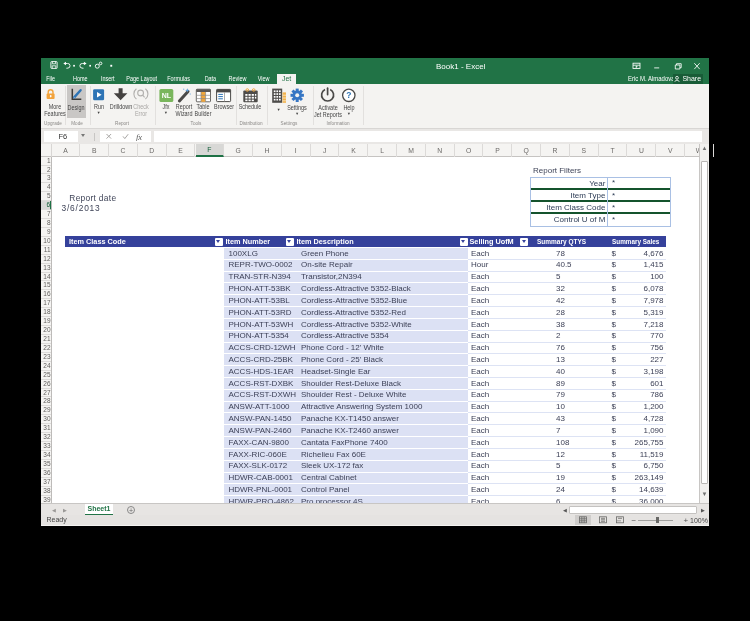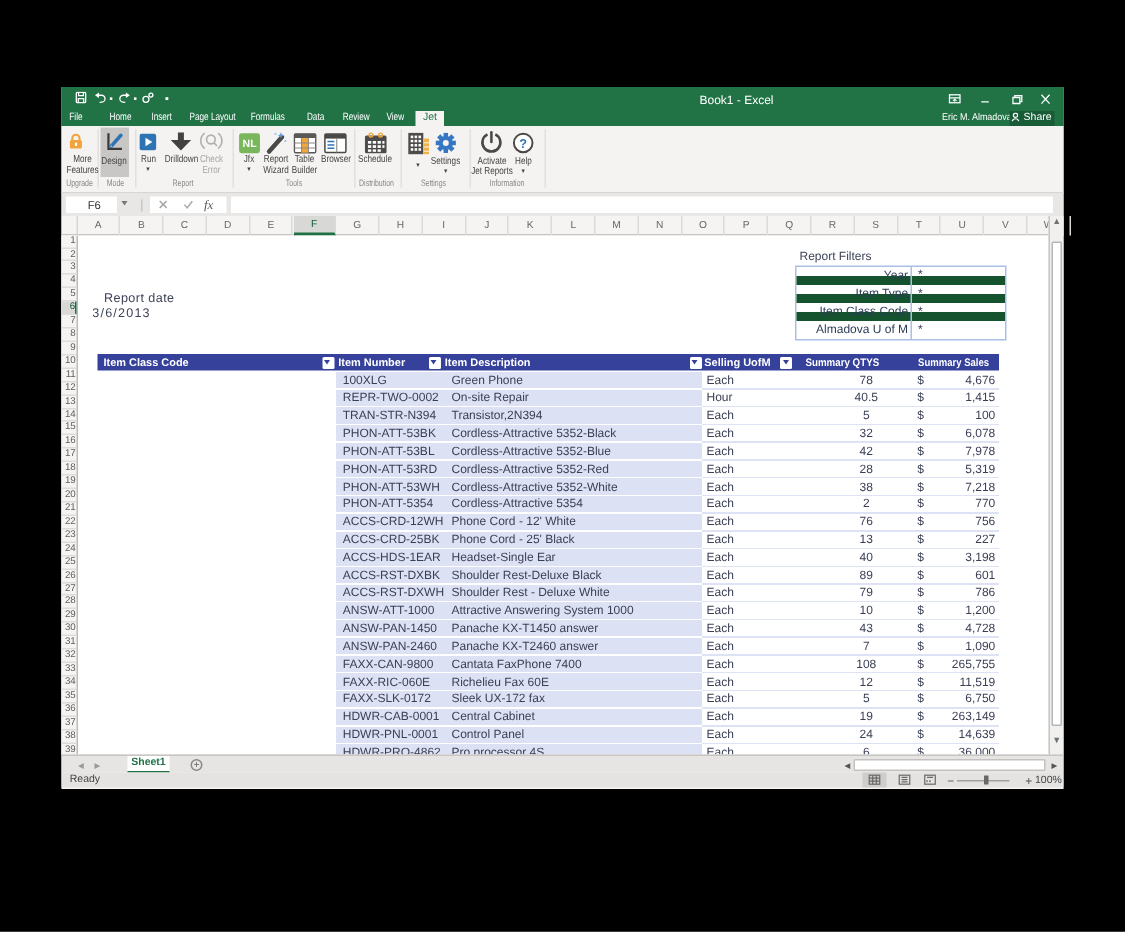--- a/index.html
+++ b/index.html
@@ -1,21 +1,21 @@
 <!DOCTYPE html>
 <html><head><meta charset="utf-8"><title>Book1 - Excel</title>
 <style>
 *{margin:0;padding:0;box-sizing:border-box}
 html,body{width:750px;height:621px;background:#000;overflow:hidden;
  font-family:"Liberation Sans",sans-serif}
 .win{position:absolute;left:41px;top:58px;width:668px;height:468px;background:#f4f3f1}
 .abs{position:absolute}
 
 .tbar{position:absolute;left:0;top:0;width:668px;height:25.5px;background:#217346}
-.ttl{position:absolute;top:3.5px;left:410px;width:80px;text-align:center;color:#fff;font-size:8px}
+.ttl{position:absolute;top:3.5px;left:395px;width:80px;text-align:left;color:#fff;font-size:8px}
 .tab{position:absolute;top:16px;height:9.5px;line-height:9.5px;color:#fff;font-size:7px;text-align:center;white-space:nowrap}
 .tab i{display:inline-block;transform:scaleX(0.78);transform-origin:center;font-style:normal}
 .tab.act{background:#f4f3f1;color:#217346}
 .eric{position:absolute;top:17px;left:587px;color:#fff;font-size:6.5px;transform:scaleX(0.92);transform-origin:left;white-space:nowrap}
 .share{position:absolute;top:16px;left:632px;width:29.5px;height:9.5px;background:#185c37;
  color:#fff;font-size:7px;line-height:10px;text-align:center}
 
 .ribbon{position:absolute;left:0;top:25.5px;width:668px;height:45px;background:#f4f3f1;
  border-bottom:1px solid #d8d6d4}
 .gsep{position:absolute;top:2px;width:1px;height:39px;background:#e2e0de}
@@ -42,40 +42,40 @@
  border-right:1px solid #bdbbb9;overflow:hidden}
 .rn{position:absolute;left:0;width:9.5px;height:8.92px;font-size:6.5px;color:#605e5c;
  text-align:right;line-height:8.9px;border-bottom:1px solid #dddbd9}
 .rn.sel{background:#d8d8d6;color:#0e5c35;border-right:2px solid #1e7145;width:11.2px}
 
 .grid{position:absolute;left:0;top:99px;width:657.5px;height:346px;background:#fff;overflow:hidden}
 .title{position:absolute;left:26px;top:5.4px;font-size:11px;font-weight:bold;color:#1f3864;
  text-decoration:underline}
 .txt{position:absolute;font-size:8px;color:#3f4458}
 .fbox{position:absolute;left:489px;top:19.9px;width:140.5px;height:49.8px;border:1px solid #a9c0e4;background:#fff}
-.fbrow{position:absolute;left:0;width:138.5px;height:12.2px;border-bottom:6px solid #14532d}
+.fbrow{position:absolute;left:0;width:138.5px;height:12.2px;border-bottom:2px solid #14532d}
 .fblab{position:absolute;left:0;top:0;width:77.4px;height:12.2px;line-height:12.6px;text-align:right;
  font-size:8px;color:#2d3c56;border-right:1px solid #a9c0e4;padding-right:2px}
 .fbast{position:absolute;left:81px;top:0.5px;font-size:8px;color:#2d3c56}
 .thead{position:absolute;left:23.5px;top:79px;width:601.5px;height:11px;background:#35419b}
 .th{position:absolute;top:0;height:11px;line-height:12px;font-size:7.3px;font-weight:bold;color:#fff}
 .fdrop{position:absolute;top:1.5px;width:8px;height:8px;background:#fff;border-radius:1px}
 .fdrop:after{content:"";position:absolute;left:1.5px;top:2.8px;width:0;height:0;
  border-left:2.5px solid transparent;border-right:2.5px solid transparent;border-top:3px solid #35419b}
 .pwcol{position:absolute;left:25px;top:90.6px;width:158px;height:255.8px;background:#93a0dc}
 .pwsep{position:absolute;left:0;width:158px;height:1px;background:#fff}
 .pwlab{position:absolute;left:3.5px;color:#fff;font-size:7.5px}
 .lavcol{position:absolute;left:183px;top:90.6px;width:244px;height:255.8px;
  background:repeating-linear-gradient(to bottom,#dce1f4 0px,#dce1f4 10.82px,#ffffff 10.82px,#ffffff 11.82px)}
 .whtzone{position:absolute;left:427px;top:90.6px;width:198px;height:255.8px;
  background:repeating-linear-gradient(to bottom,#ffffff 0px,#ffffff 10.82px,#dde3f4 10.82px,#dde3f4 11.82px)}
 .dr{position:absolute;left:0;width:657px;height:11.82px;font-size:8px;color:#3b3f55;line-height:12.1px}
 .dr>div{position:absolute;top:0;height:11.82px}
 .c-it{left:187.5px}.c-de{left:260px}.c-uo{left:430px}
-.c-qt{left:504px;width:65px;text-align:center}
+.c-qt{left:515px;width:65px;text-align:left}
 .c-do{left:570.5px}
 .c-sa{left:560px;width:62.5px;text-align:right}
 
 .vsb{position:absolute;left:657.5px;top:86px;width:10.5px;height:359px;background:#f1f0ee;
  border-left:1px solid #c8c6c4}
 .vthumb{position:absolute;left:1px;top:17px;width:7.5px;height:323px;background:#fff;
  border:1px solid #b8b6b4;border-radius:1px}
 .sarr{position:absolute;font-size:6px;color:#707070;left:2px}
 
 .stbar{position:absolute;left:0;top:445px;width:668px;height:11.5px;background:#e7e5e3;
@@ -334,21 +334,21 @@
         </div>
       <div class="fbrow" style="top:12.2px">
           <div class="fblab">Item Type</div>
           <div class="fbast">*</div>
         </div>
       <div class="fbrow" style="top:24.4px">
           <div class="fblab">Item Class Code</div>
           <div class="fbast">*</div>
         </div>
       <div class="fbrow" style="top:36.6px;border-bottom:none">
-          <div class="fblab" style="height:11.2px">Almadova U of M</div>
+          <div class="fblab" style="height:11.2px">Control U of M</div>
           <div class="fbast">*</div>
         </div>
     </div>
     <div class="thead">
       <div class="th" style="left:4.5px">Item Class Code</div>
       <div class="fdrop" style="left:150px"></div>
       <div class="th" style="left:161px">Item Number</div>
       <div class="fdrop" style="left:221px"></div>
       <div class="th" style="left:232px">Item Description</div>
       <div class="fdrop" style="left:395px"></div>

